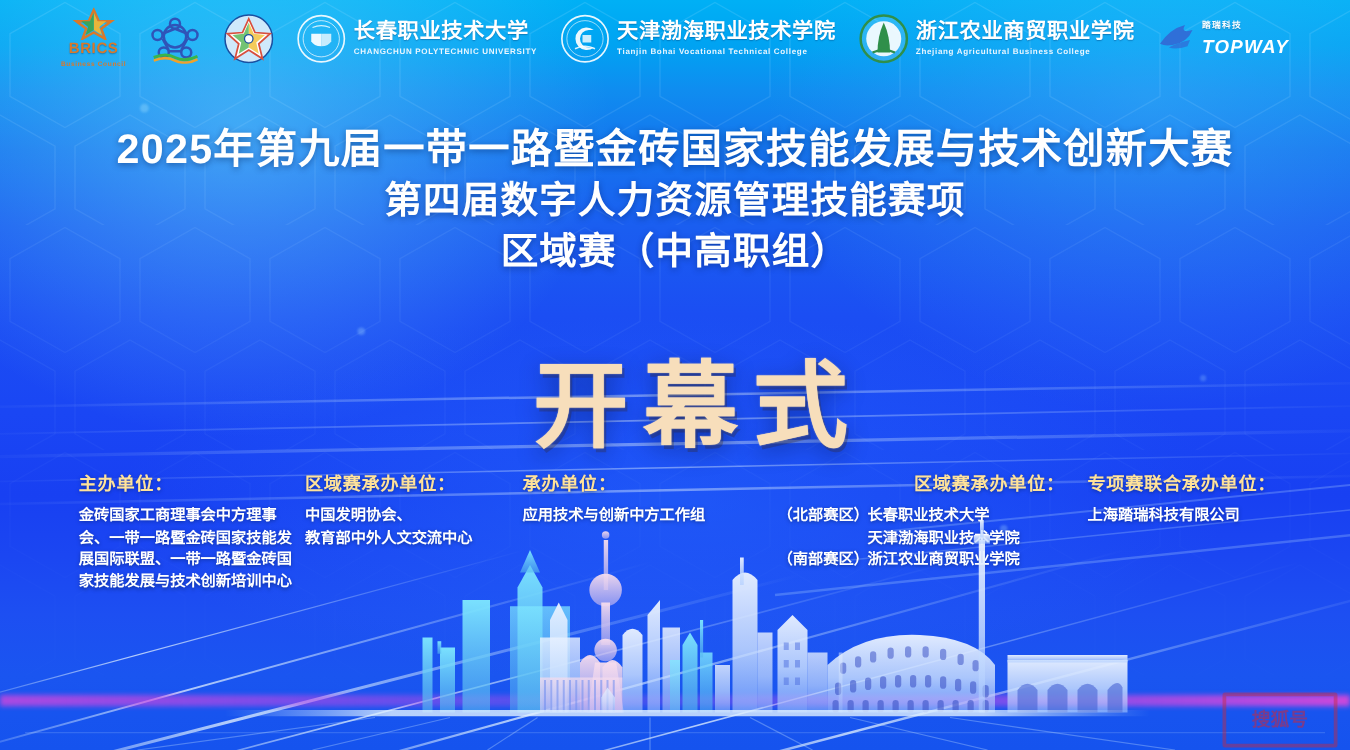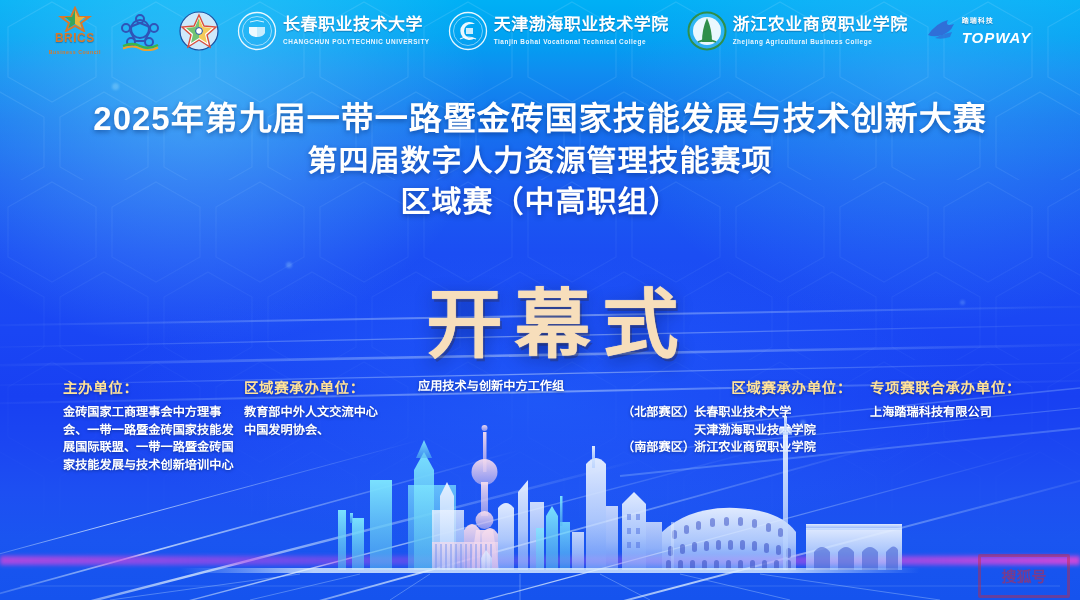--- a/index.html
+++ b/index.html
@@ -413,26 +413,27 @@
     <div class="org org-host">
       <div class="org-head">主办单位：</div>
       <div class="org-body">
         <div class="wrapline">金砖国家工商理事会中方理事会、一带一路暨金砖国家技能发展国际联盟、一带一路暨金砖国家技能发展与技术创新培训中心</div>
       </div>
     </div>
 
     <div class="org org-cohost">
       <div class="org-head">区域赛承办单位：</div>
       <div class="org-body">
+        <div class="row">中国发明协会、</div>
         <div class="row">教育部中外人文交流中心</div>
-        <div class="row">中国发明协会、</div>
       </div>
     </div>
 
     <div class="org org-organizer">
+      <div class="org-head">承办单位：</div>
       <div class="org-body">
         <div class="row">应用技术与创新中方工作组</div>
       </div>
     </div>
 
     <div class="org org-regional">
       <div class="org-head">区域赛承办单位：</div>
       <div class="org-body">
         <div class="org-region">
           <span class="tag">（北部赛区）</span>

